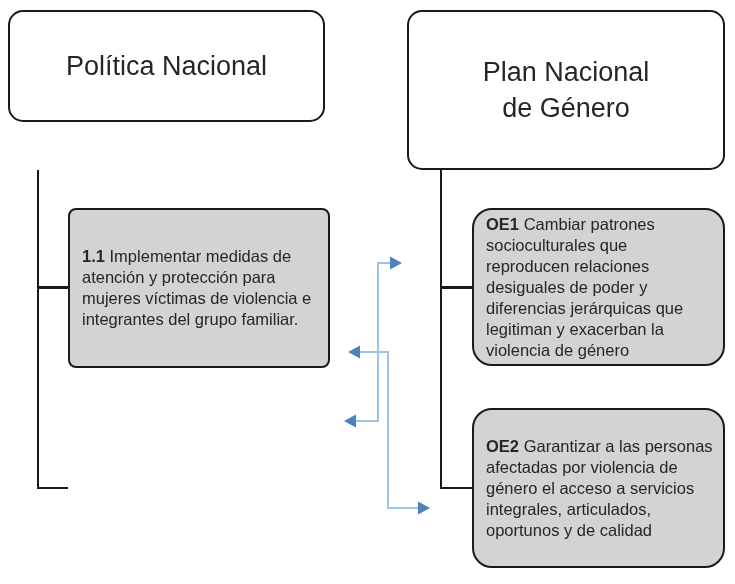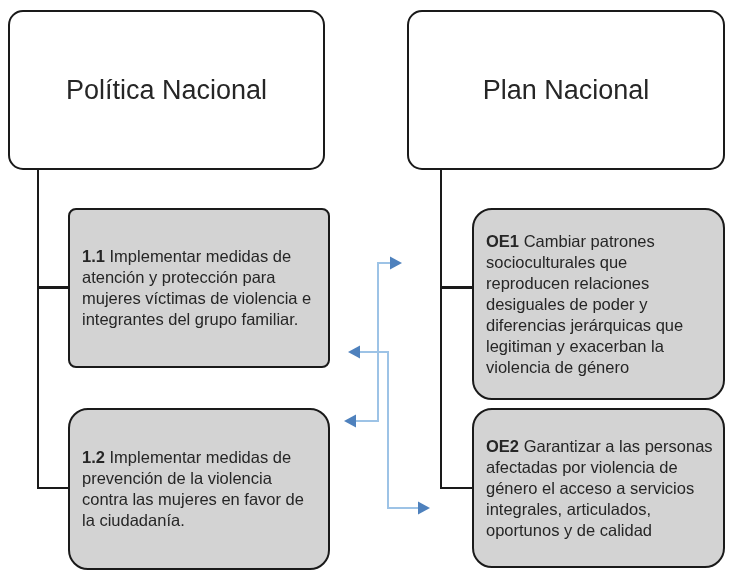--- a/index.html
+++ b/index.html
@@ -53,37 +53,35 @@
     pointer-events: none;
   }
   .arrow-line { fill: none; stroke: #9dc3e6; stroke-width: 2; }
   .arrow-head { fill: #4e81bd; stroke: none; }
 </style>
 </head>
 <body>
 
 <div class="canvas">
 
-  <div class="node root-node" style="left:8px; top:10px; width:317px; height:160px;">
+  <div class="node root-node" style="left:8px; top:10px; width:317px; height:112px;">
     <span class="title-line">Política Nacional</span>
   </div>
 
   <div class="node root-node" style="left:407px; top:10px; width:318px; height:160px;">
     <span class="title-line">Plan Nacional</span>
+    <span class="title-line">de Género</span>
   </div>
 
   <div class="node gray-node" style="left:68px; top:208px; width:262px; height:160px;border-radius:8px;">
     <div><b>1.1</b> <span>Implementar medidas de atención y protección para mujeres víctimas de violencia e integrantes del grupo familiar.</span></div>
   </div>
 
-  <div class="node gray-node" style="left:68px; top:408px; width:262px; height:162px;">
-    <div><b>1.2</b> <span>Implementar medidas de prevención de la violencia contra las mujeres en favor de la ciudadanía.</span></div>
-  </div>
 
-  <div class="node gray-node" style="left:472px; top:208px; width:253px; height:192px;">
+  <div class="node gray-node" style="left:472px; top:208px; width:253px; height:158px;">
     <div><b>OE1</b> <span>Cambiar patrones socioculturales que reproducen relaciones desiguales de poder y diferencias jerárquicas que legitiman y exacerban la violencia de género</span></div>
   </div>
 
   <div class="node gray-node" style="left:472px; top:408px; width:253px; height:160px;justify-content:center;">
     <div><b>OE2</b> <span>Garantizar a las personas afectadas por violencia de género el acceso a servicios integrales, articulados, oportunos y de calidad</span></div>
   </div>
 
   <div class="black-line" style="left:36.5px; top:170px; width:2.5px; height:319px;"></div>
   <div class="black-line" style="left:36.5px; top:286px; width:31.5px; height:2.5px;"></div>
   <div class="black-line" style="left:36.5px; top:486.5px; width:31.5px; height:2.5px;"></div>

